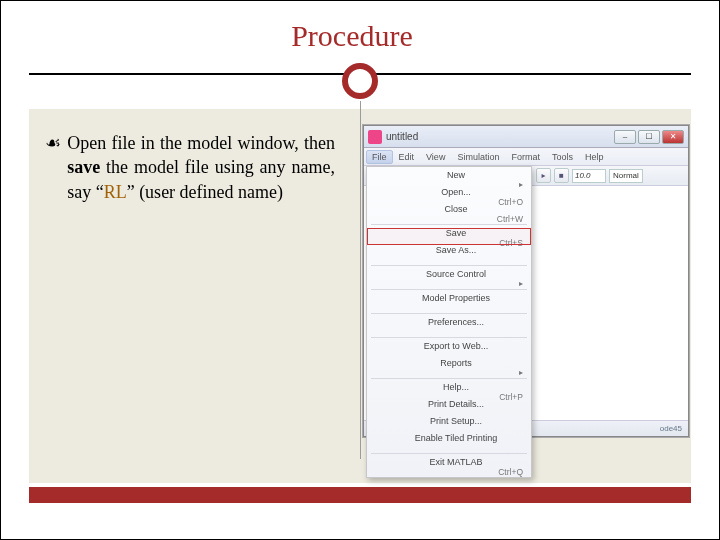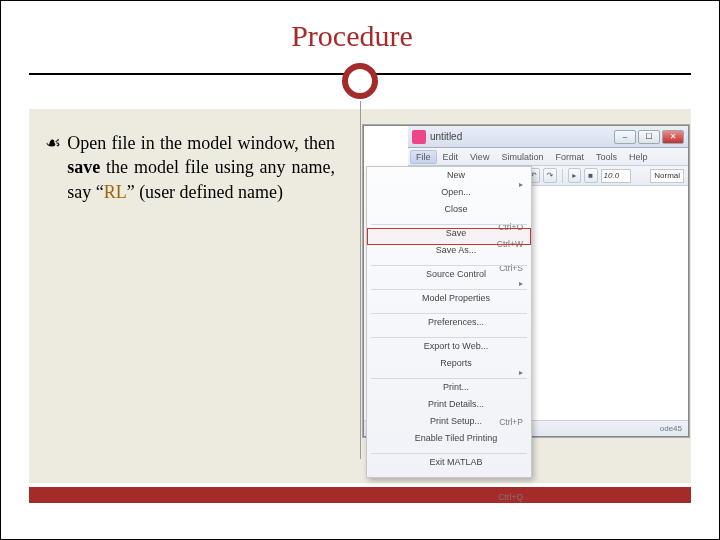--- a/index.html
+++ b/index.html
@@ -85,21 +85,20 @@
     position: absolute;
     top: 124px; left: 362px;
     width: 326px; height: 312px;
     background: #fff;
     border: 1px solid #888;
     font-family: 'Segoe UI', Tahoma, Arial, sans-serif;
     font-size: 9px;
     color: #333;
     z-index: 3;
     box-shadow: 0 0 0 1px #aaa;
-    padding-left: 44px;
   }
   .titlebar {
     height: 22px;
     background: linear-gradient(#e9eef7, #d7dfee);
     display: flex; align-items: center;
     border-bottom: 1px solid #aab;
     padding: 0 4px;
   }
   .titlebar .icon { width: 14px; height: 14px; background: #e48; margin-right: 4px; border-radius: 2px; }
   .titlebar .name { color: #444; font-size: 10px; }
@@ -140,21 +139,21 @@
     font-size:8px;color:#557;
   }
   .tb-sep { width:1px; height:14px; background:#ccd; margin:0 2px; }
   .tb-field {
     width: 34px; height: 14px;
     border:1px solid #bcc; background:#fff;
     font-size:8px; display:flex; align-items:center; padding:0 2px;font-style:italic;
   }
   .tb-select {
     height:14px; border:1px solid #bcc; background:#fff;
-    font-size:8px; display:flex; align-items:center; padding:0 3px;margin-left:16px;
+    font-size:8px; display:flex; align-items:center; padding:0 3px;
   }
   .canvas {
     position: absolute;
     top: 60px; left: 0; right: 0; bottom: 16px;
     background: #fff;
   }
   .statusbar {
     position: absolute;
     left:0; right:0; bottom:0; height:16px;
     background: linear-gradient(#eef1f7,#e3e7ef);
@@ -173,21 +172,21 @@
     z-index: 10;
   }
   .mi {
     display: flex; align-items: center;
     height: 17px;
     padding: 0 8px 0 22px;
     font-size: 9px; color: #444;
     position: relative;
     flex-direction: column;
   }
-  .mi .sc { margin-left: auto; color:#777; font-size:8.5px;margin-top:25px; }
+  .mi .sc { margin-left: auto; color:#777; font-size:8.5px; }
   .mi .chev { margin-left:auto; color:#777; font-size:8px; }
   .mi.sep {
     height: 1px; padding:0; margin: 3px 4px;
     background: #d6d9e0;
   }
   .mi.highlighted {
     outline: 1px solid #c33;
     outline-offset: -1px;
     background: rgba(200,60,60,0.04);
   }
@@ -289,21 +288,21 @@
         <div class="mi sep"></div>
         <div class="mi">
           <span>Export to Web...</span>
         </div>
         <div class="mi">
           <span>Reports</span>
           <span class="chev">▸</span>
         </div>
         <div class="mi sep"></div>
         <div class="mi">
-          <span>Print...</span>
+          <span>Help...</span>
           <span class="sc">Ctrl+P</span>
         </div>
         <div class="mi">
           <span>Print Details...</span>
         </div>
         <div class="mi">
           <span>Print Setup...</span>
         </div>
         <div class="mi">
           <span>Enable Tiled Printing</span>

